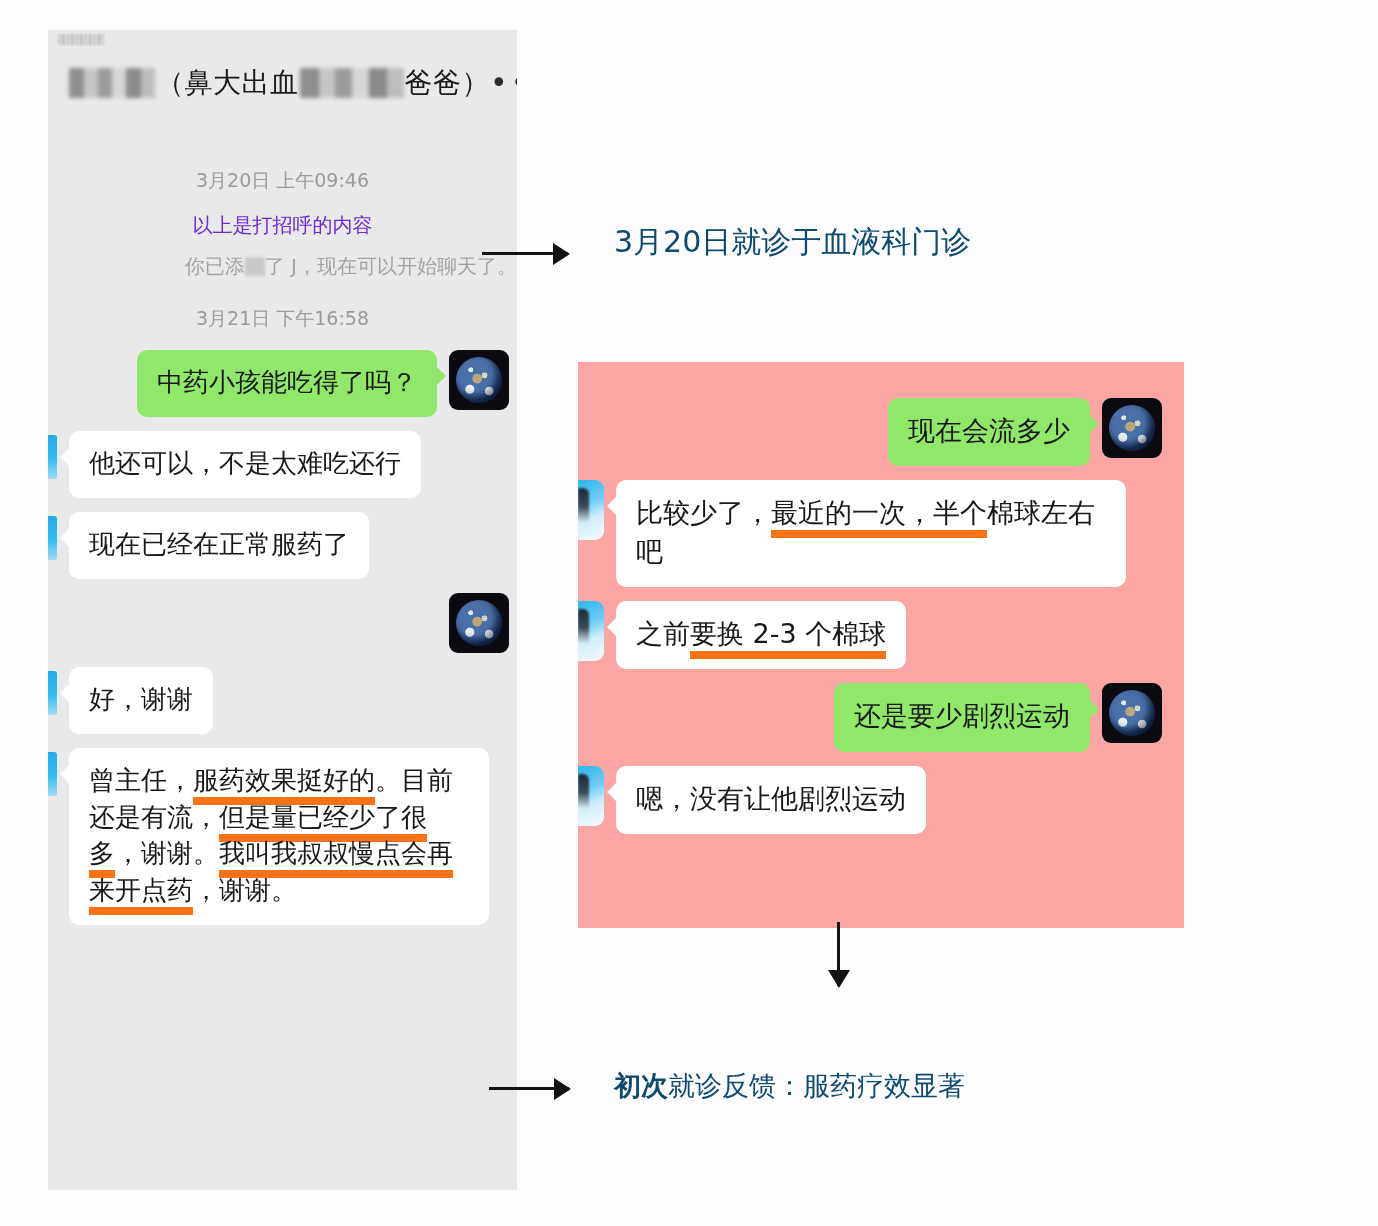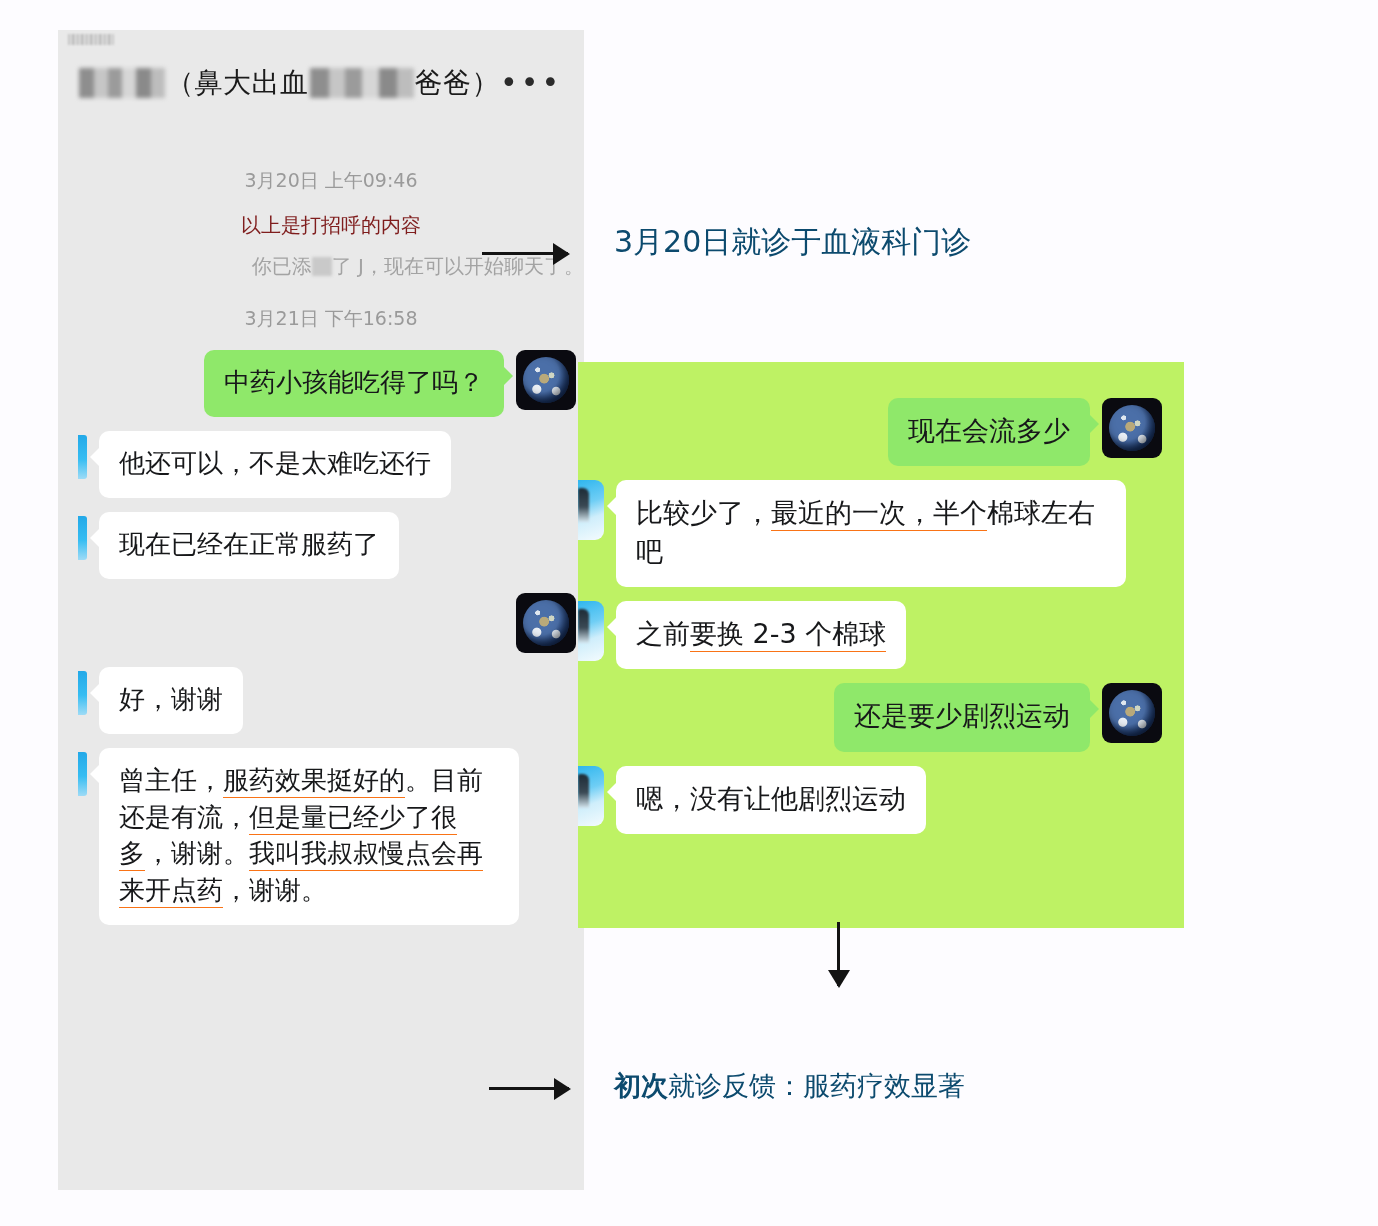--- a/index.html
+++ b/index.html
@@ -15,22 +15,22 @@
     overflow: hidden;
     -webkit-font-smoothing: antialiased;
   }
 
   
   .panel {
     position: absolute;
     background: #ebebeb;
     overflow: hidden;
   }
-  .panel.left  { left: 58px;  top: 30px;  width: 526px; height: 1160px; background: #e9e9e9; }
-  .panel.right { left: 578px; top: 362px; width: 606px; height: 566px;  background: #bef264; }
+  .panel.left  { left: 48px;  top: 30px;  width: 469px; height: 1160px; background: #e9e9e9; }
+  .panel.right { left: 578px; top: 362px; width: 606px; height: 566px;  background: #fca5a5; }
 
   
   .watermark {
     position: absolute;
     left: 10px; top: 4px;
     width: 46px; height: 11px;
     background: repeating-linear-gradient(90deg,
         #b9b9b9 0 2px, #dcdcdc 2px 4px, #a8a8a8 4px 6px, #d2d2d2 6px 9px);
     filter: blur(0.8px);
     opacity: .75;
@@ -77,21 +77,21 @@
 
   
   .timestamp {
     text-align: center;
     color: #9a9a9a;
     font-size: 19px;
     margin: 26px 0 18px;
   }
   .system-note {
     text-align: center;
-    color: #7f1d1d;
+    color: #6d28d9;
     font-size: 20px;
     margin: 14px 0;
   }
   .system-note.left-note {
     text-align: right;
     padding-left: 26px;
     color: #a3a3a3;
   }
   .note-blur {
     display: inline-block;
@@ -205,21 +205,21 @@
                       #cdcdcd 56% 74%, #9a9a9a 74% 100%);
     filter: blur(2.2px);
     border-radius: 2px;
     margin: 0 2px;
   }
   .inline-blur.b1 { width: 96px; }
   .inline-blur.b2 { width: 104px; }
 
   
   .ul {
-    border-bottom: 1px solid #f97316;
+    border-bottom: 8px solid #f97316;
     padding-bottom: 2px;
   }
 
   
   .right-list { padding: 22px 14px 20px 0; }
   .right-list .bubble { max-width: 470px; font-size: 27px; }
 
   
   .caption {
     position: absolute;
@@ -275,21 +275,21 @@
   <div class="chat-header">
     <span class="header-text">
       <span class="header-name-blur"></span>
       <span>（鼻大出血</span>
       <span class="header-name-blur w2"></span>
       <span>爸爸）</span>
     </span>
     <span class="dots-menu">•••</span>
   </div>
 
-  <div style="padding-top:112px;margin-left:20px;">
+  <div style="padding-top:112px;">
 
     <div class="timestamp">3月20日 上午09:46</div>
 
 
     <div class="system-note">以上是打招呼的内容</div>
 
     <div class="system-note left-note">
       <span>你已添</span><span class="note-blur"></span><span>了 J，现在可以开始聊天了。</span>
     </div>
 

